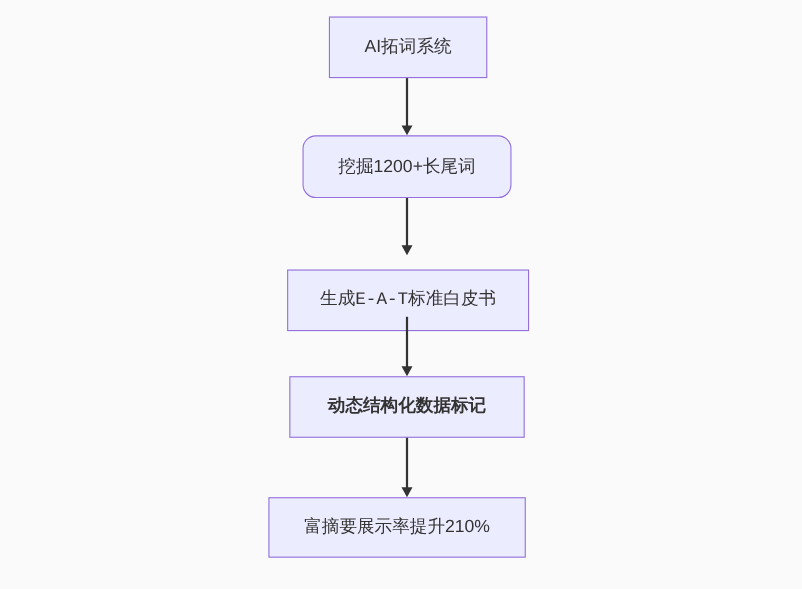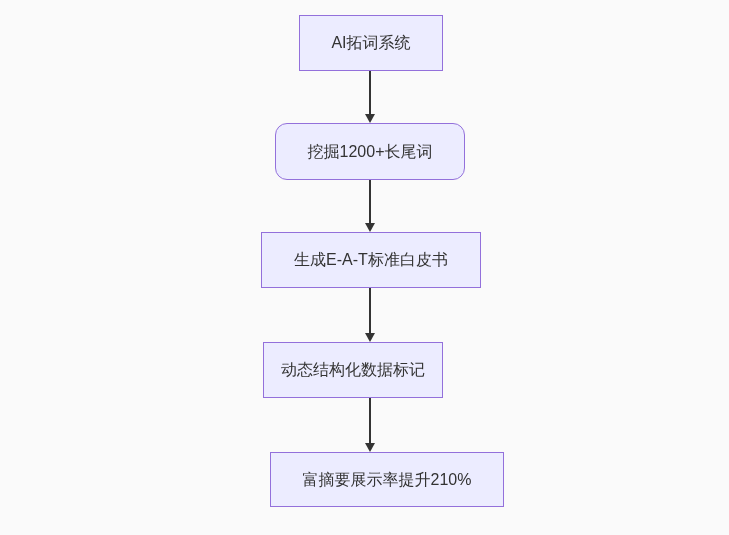--- a/index.html
+++ b/index.html
@@ -27,23 +27,23 @@
     font-size: 16px;
     display: flex;
     align-items: center;
     justify-content: center;
     text-align: center;
     line-height: 1.2;
     white-space: nowrap;
   }
   #node-1 { left: 299px; top: 15px;  width: 144px; height: 56px; }
   #node-2 { left: 275px; top: 123px; width: 190px; height: 57px; border-radius: 12px; }
-  #node-3 { left: 261px; top: 232px; width: 220px; height: 56px; }
-  #node-4 { left: 263px; top: 342px; width: 180px; height: 56px; }
-  #node-5 { left: 270px; top: 452px; width: 234px; height: 55px; }
+  #node-3 { left: 261px; top: 245px; width: 220px; height: 56px; font-family: Liberation Mono, monospace; }
+  #node-4 { left: 263px; top: 342px; width: 214px; height: 56px; font-weight: bold; }
+  #node-5 { left: 244px; top: 452px; width: 234px; height: 55px; }
 
   .arrow {
     position: absolute;
     width: 12px;
     left: 364px; 
   }
   #arrow-1 { top: 71px;  height: 52px; }
   #arrow-2 { top: 180px; height: 52px; }
   #arrow-3 { top: 288px; height: 54px; }
   #arrow-4 { top: 398px; height: 54px; }

